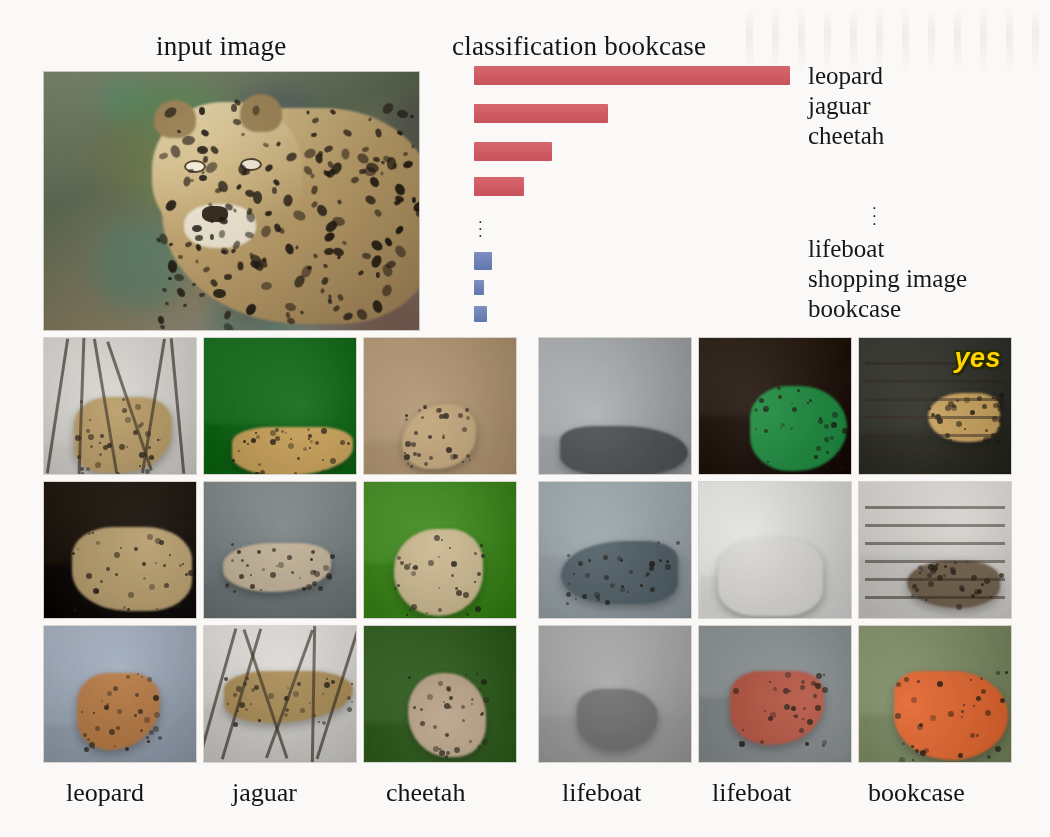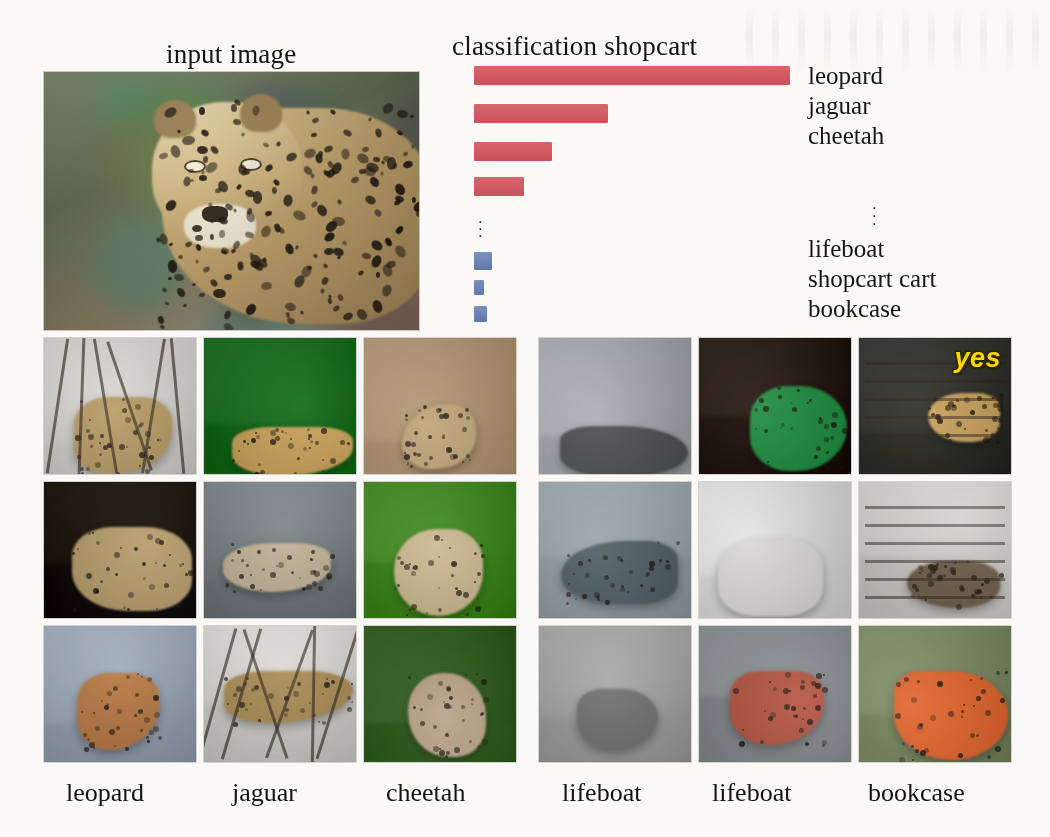--- a/index.html
+++ b/index.html
@@ -23,21 +23,21 @@
     mask-image:linear-gradient(180deg,transparent,#000 40%,transparent);
   }
 
   .title{
     position:absolute;
     font-size:27px;
     letter-spacing:.2px;
     white-space:nowrap;
     color:#141414;
   }
-  #title-input{left:166px;top:31px;margin-top:8px;}
+  #title-input{left:156px;top:31px;}
   #title-resp{left:452px;top:31px;}
 
   
   #input-image{
     position:absolute;left:44px;top:72px;width:375px;height:258px;
     box-shadow:0 0 0 1px #c9c6c0;
     overflow:hidden;
     background:#7f8a74;
   }
   .ph{position:absolute;inset:0;overflow:hidden;}
@@ -96,21 +96,21 @@
   }
 </style>
 </head>
 <body>
 
 <div id="stage">
 
   <div class="watermark"></div>
 
   <div class="title" id="title-input">input image</div>
-  <div class="title" id="title-resp">classification shopcart</div>
+  <div class="title" id="title-resp">classification bookcase</div>
 
   <div id="input-image">
     <div class="ph" id="leopard-photo" style="background: linear-gradient(160deg, rgb(125, 138, 110) 0%, rgb(93, 107, 82) 35%, rgb(139, 127, 98) 70%, rgb(154, 160, 164) 100%);">
         <i style="left: 302px; top: 219px; width: 116px; height: 116px; background: rgba(141, 74, 61, 0.55); filter: blur(12px);"></i>
         <i style="left: 176px; top: 99px; width: 117px; height: 117px; background: rgba(110, 116, 95, 0.55); filter: blur(12px);"></i>
         <i style="left: 175px; top: 25px; width: 122px; height: 122px; background: rgba(60, 135, 68, 0.55); filter: blur(12px);"></i>
         <i style="left: 178px; top: 16px; width: 109px; height: 109px; background: rgba(90, 75, 106, 0.55); filter: blur(12px);"></i>
         <i style="left: 293px; top: 133px; width: 67px; height: 67px; background: rgba(124, 84, 87, 0.55); filter: blur(12px);"></i>
         <i style="left: 56px; top: 5px; width: 45px; height: 45px; background: rgba(77, 146, 109, 0.55); filter: blur(12px);"></i>
         <i style="left: 261px; top: 170px; width: 126px; height: 126px; background: rgba(114, 95, 77, 0.55); filter: blur(12px);"></i>
@@ -337,21 +337,21 @@
   </div>
 
   <div id="label-dots">
     <span>.</span>
       <span>.</span>
       <span>.</span>
   </div>
 
   <div id="labels-bot">
     <div class="clabel">lifeboat</div>
-    <div class="clabel">shopcart cart</div>
+    <div class="clabel">shopping image</div>
     <div class="clabel">bookcase</div>
   </div>
 
   <div class="grid" id="grid-left">
       <div class="thumb ph" title="leopard in tree" style="background: linear-gradient(163deg, rgb(233, 231, 226) 0%, rgb(215, 213, 208) 55%, rgb(199, 197, 192) 100%);">
         <div style="position: absolute; left: 0px; right: 0px; bottom: 0px; height: 30px; background: rgb(207, 205, 200); filter: blur(2px); opacity: 0.85;"></div>
         <div style="position: absolute; left: 30px; top: 59px; width: 98px; height: 76px; border-radius: 36% 32% 55%; background: rgb(183, 154, 99); filter: blur(1.1px); box-shadow: rgba(0, 0, 0, 0.32) 0px 4px 10px;"></div>
         <i style="left: 105px; top: 117px; width: 5px; height: 5px; background: rgba(24, 18, 10, 0.76); filter: blur(0.6px);"></i>
         <i style="left: 45px; top: 81px; width: 2px; height: 2px; background: rgba(24, 18, 10, 0.64); filter: blur(0.6px);"></i>
         <i style="left: 101px; top: 131px; width: 5px; height: 5px; background: rgba(24, 18, 10, 0.51); filter: blur(0.6px);"></i>

